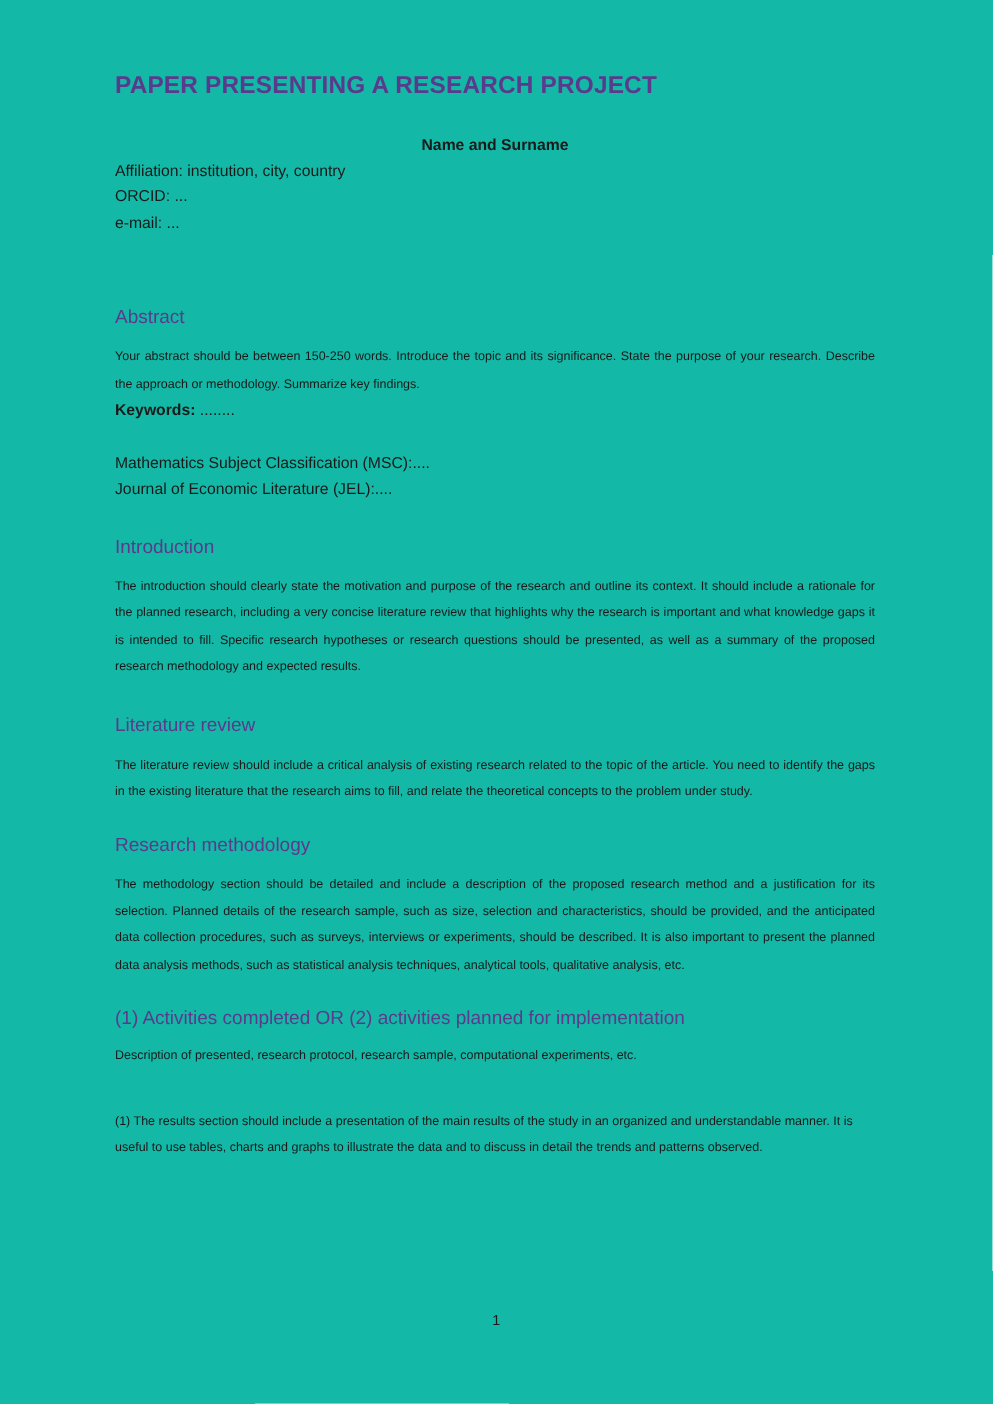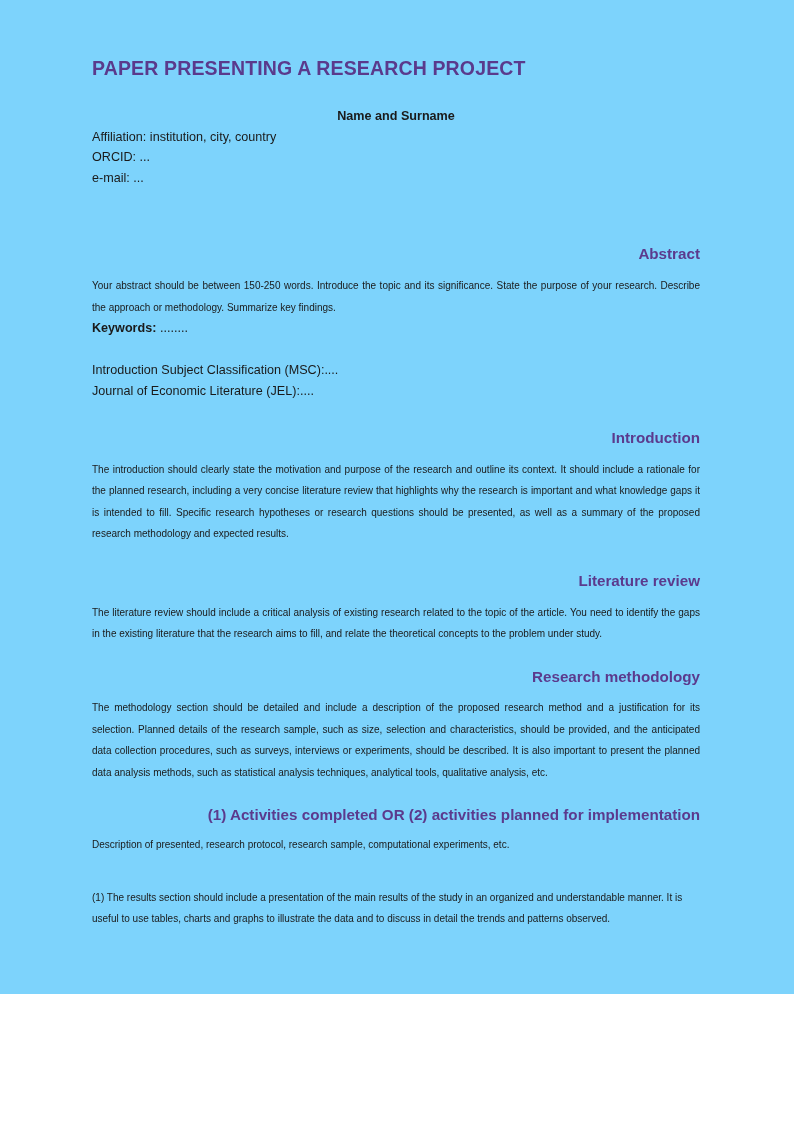--- a/index.html
+++ b/index.html
@@ -7,22 +7,22 @@
     padding: 0;
     background: #ffffff;
   }
   body {
     font-family: "Liberation Sans", sans-serif;
     -webkit-font-smoothing: antialiased;
   }
   .page {
     position: relative;
     width: 794px;
-    height: 994px;
-    background: #7dd3fc;
+    height: 1123px;
+    background: #14b8a6;
     box-sizing: border-box;
     overflow: hidden;
   }
   .content {
     position: absolute;
     left: 92px;
     top: 56px;
     width: 608px;
   }
 
@@ -48,24 +48,23 @@
   }
   .author-line.name {
     font-weight: bold;
     text-align: center;
   }
 
   
   .section-heading {
     color: #5b3a8d;
     font-size: 15.2px;
-    font-weight: bold;
+    font-weight: normal;
     line-height: 1.3;
     margin: 0;
-    text-align: right;
   }
   .section-heading.wide {
     font-size: 15.2px;
   }
 
   
   .body-text {
     color: #1a1a1a;
     font-size: 10px;
     line-height: 21.5px;
@@ -123,21 +122,21 @@
 
     <div class="gap-abstract-head"></div>
 
     <h2 class="section-heading">Abstract</h2>
     <div class="gap-head-body"></div>
     <p class="body-text">Your abstract should be between 150-250 words. Introduce the topic and its significance. State the purpose of your research. Describe the approach or methodology. Summarize key findings.</p>
     <p class="tight-line"><span class="kw-label">Keywords:</span> <span>........</span></p>
 
     <div class="gap-body-class"></div>
 
-    <p class="tight-line">Introduction Subject Classification (MSC):....</p>
+    <p class="tight-line">Mathematics Subject Classification (MSC):....</p>
     <p class="tight-line">Journal of Economic Literature (JEL):....</p>
 
     <div class="gap-sec"></div>
 
     <h2 class="section-heading">Introduction</h2>
     <div class="gap-head-body"></div>
     <p class="body-text">The introduction should clearly state the motivation and purpose of the research and outline its context. It should include a rationale for the planned research, including a very concise literature review that highlights why the research is important and what knowledge gaps it is intended to fill. Specific research hypotheses or research questions should be presented, as well as a summary of the proposed research methodology and expected results.</p>
 
     <div class="gap-sec"></div>
 

